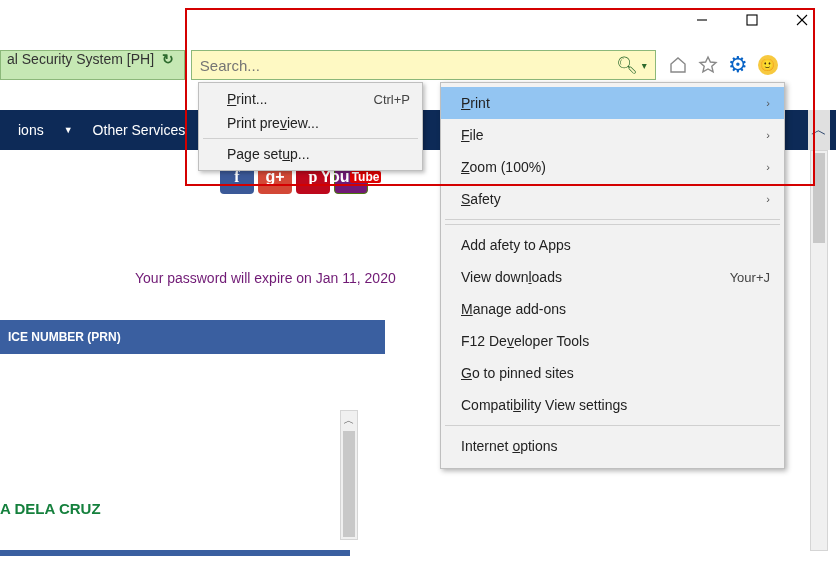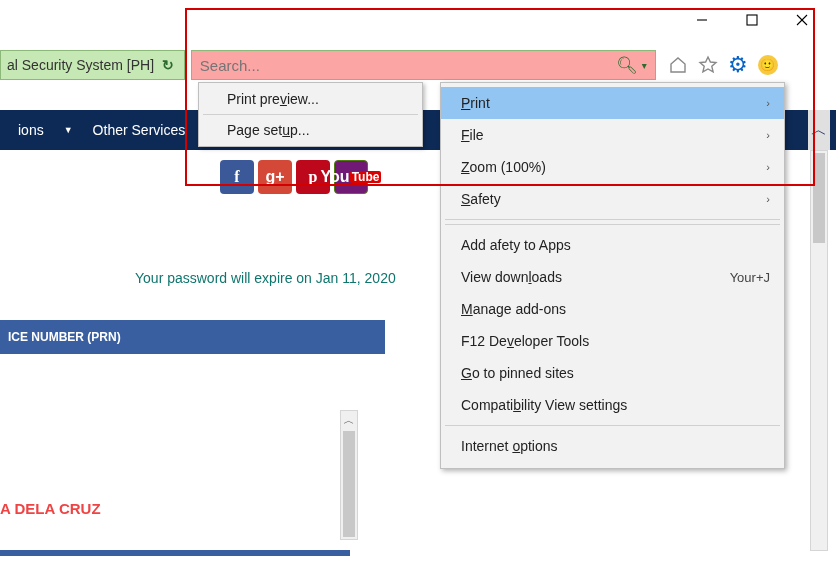--- a/index.html
+++ b/index.html
@@ -4,23 +4,23 @@
 <style>
   * { box-sizing: border-box; margin: 0; padding: 0; font-family: "Segoe UI", Tahoma, sans-serif; }
   body { width: 836px; height: 561px; position: relative; background: #fff; overflow: hidden; }
 
   
   .titlebar { position:absolute; top:0; right:0; height:40px; display:flex; align-items:center; gap:18px; padding-right:18px;}
   .win-btn { width:32px; height:32px; display:flex; align-items:center; justify-content:center; }
   .win-btn svg { stroke:#000; fill:none; stroke-width:1.1; }
 
   .toolbar-row { position:absolute; top:48px; left:0; right:0; height:34px; display:flex; align-items:center; }
-  .tab { background:#c6e8b4; height:30px; padding:0 10px 0 6px; display:flex; align-items:center; font-size:14px; color:#333; border:1px solid #8cb87a; position:relative;}
+  .tab { background:#c6e8b4; height:30px; padding:0 10px 0 6px; display:flex; font-size:14px; color:#333; border:1px solid #8cb87a; position:relative;}
   .tab .refresh { margin-left:8px; color:#2d6a2d; font-weight:bold;}
-  .searchbox { flex:1; margin:0 10px 0 6px; background:#fca5a5; border:1px solid #8cb87a; height:30px; display:flex; align-items:center; padding:0 8px; max-width:465px;}
+  .searchbox { flex:1; margin:0 10px 0 6px; background:#fef9c3; border:1px solid #8cb87a; height:30px; display:flex; align-items:center; padding:0 8px; max-width:465px;}
   .searchbox input { flex:1; background:transparent; border:none; outline:none; font-size:15px; color:#555; }
   .searchbox .mag { color:#2d6a2d; font-size:17px; margin-right:4px;}
   .searchbox .drop { color:#2d6a2d; font-size:10px;}
   .tool-icons { display:flex; align-items:center; gap:6px; padding-right:10px;}
   .tool-icons .ico { width:24px; height:24px; display:flex; align-items:center; justify-content:center;}
   .gear { color:#0863c6; font-size:22px; }
   .smile { width:20px; height:20px; border-radius:50%; background:#f7c93f; display:flex; align-items:center; justify-content:center; font-size:12px;}
 
   .red-box { position:absolute; top:8px; left:185px; width:630px; height:178px; border:2px solid #d40000; pointer-events:none; z-index:50;}
 
@@ -33,23 +33,23 @@
 
   
   .social { position:absolute; top:160px; left:220px; display:flex; gap:4px;}
   .social .s { width:34px; height:34px; display:flex; align-items:center; justify-content:center; color:#fff; font-weight:bold; font-size:16px; border-radius:4px;}
   .fb { background:#3b5998; font-family:Georgia,serif; font-size:22px;}
   .gp { background:#d34836; }
   .pi { background:#bd081c; font-family:cursive; font-size:22px;}
   .yt { background:#701a75; border:1px solid #4d7c0f; color:#d00; font-size:9px; line-height:1;}
   .yt .tube{ background:#d00; color:#fff; padding:0 2px; border-radius:2px; font-size:12px;}
 
-  .pw-msg { position:absolute; top:270px; left:135px; font-size:14px; color:#0f766e;}
+  .pw-msg { position:absolute; top:270px; left:135px; font-size:14px; color:#701a75;}
   .blue-banner { position:absolute; top:320px; left:0; width:385px; height:34px; background:#3a5fa0; color:#fff; font-size:12px; font-weight:bold; display:flex; align-items:center; padding-left:8px;}
-  .name { position:absolute; top:500px; left:0; font-size:15px; font-weight:bold; color:#ef4444;}
+  .name { position:absolute; top:500px; left:0; font-size:15px; font-weight:bold; color:#15803d;}
   .blue-line { position:absolute; top:550px; left:0; width:350px; height:6px; background:#3a5fa0;}
 
   
   .submenu { position:absolute; top:82px; left:198px; width:225px; background:#f2f2f2; border:1px solid #bfbfbf; box-shadow:2px 2px 4px rgba(0,0,0,.25); z-index:30; padding:4px 0;}
   .submenu .row { height:24px; display:flex; align-items:center; padding:0 12px 0 28px; font-size:14px; color:#222; justify-content:space-between;}
   .submenu hr { border:none; border-top:1px solid #d0d0d0; margin:3px 4px;}
   .submenu .row .sc { color:#444; font-size:13px;}
   .submenu .u { text-decoration:underline; text-decoration-skip-ink:none;}
 
   
@@ -150,20 +150,24 @@
 <div class="vscroll">
     <div class="thumb"></div>
   </div>
 <div class="vscroll2">
   <div class="btn">︿</div>
   <div class="thumb"></div>
 </div>
 
 <div class="submenu">
   <div class="row">
+    <span><span class="u">P</span><span></span>rint...</span>
+    <span class="sc">Ctrl+P</span>
+  </div>
+  <div class="row">
     <span>Print pre<span class="u">v</span>iew...</span>
   </div>
   <hr>
   <div class="row">
     <span>Page set<span class="u">u</span>p...</span>
   </div>
 </div>
 
 <div class="mainmenu">
   <div class="row sel">

